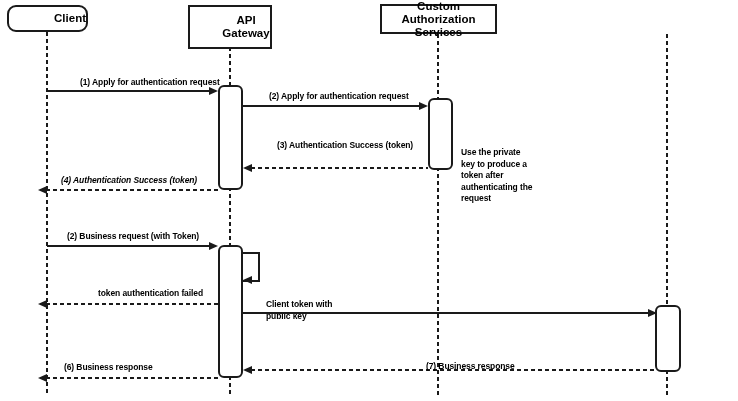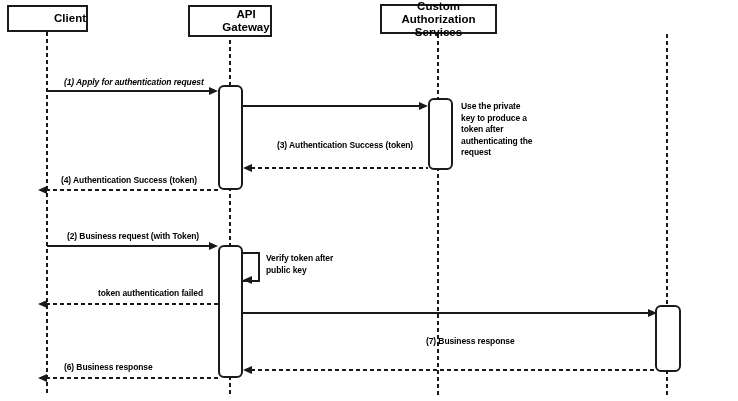--- a/index.html
+++ b/index.html
@@ -29,84 +29,86 @@
   .ahead { position:absolute; width:0; height:0; }
   .ahead-right { border-top:4px solid transparent; border-bottom:4px solid transparent; border-left:9px solid #1a1a1a; }
   .ahead-left  { border-top:4px solid transparent; border-bottom:4px solid transparent; border-right:9px solid #1a1a1a; }
   .mlabel {
     position:absolute; font-size:8.5px; font-weight:bold; letter-spacing:-0.1px;
     white-space:nowrap;
   }
   .blabel {
     position:absolute; font-size:8.5px; font-weight:bold; letter-spacing:-0.1px;
     line-height:11.5px;
+    margin-top:46px;
   }
   .self-loop {
     position:absolute; box-sizing:border-box;
     border-top:2px solid #1a1a1a; border-right:2px solid #1a1a1a; border-bottom:2px solid #1a1a1a;
   }
 </style>
 </head>
 <body>
 
 <div class="canvas">
 
   <div class="lifeline" style="left:46px; top:32px; height:363px;"></div>
   <div class="lifeline" style="left:229px; top:33px; height:362px;"></div>
   <div class="lifeline" style="left:437px; top:34px; height:361px;"></div>
   <div class="lifeline" style="left:666px; top:34px; height:361px;"></div>
 
-  <div class="pbox" style="left:7px; top:5px; width:81px; height:27px;">
+  <div class="pbox" style="left:7px; top:5px; width:81px; height:27px;border-radius:9px;">
     <span>Client</span>
   </div>
-  <div class="pbox" style="left:188px; top:5px; width:84px; height:32px;padding-left:32px;">
+  <div class="pbox" style="left:188px; top:5px; width:84px; height:44px;padding-left:32px;">
     <span>API Gateway</span>
   </div>
   <div class="pbox" style="left:380px; top:4px; width:117px; height:30px;">
     <span>Custom Authorization Services</span>
   </div>
 
   <div class="act" style="left:218px; top:85px; width:25px; height:105px;"></div>
   <div class="act" style="left:428px; top:98px; width:25px; height:72px;"></div>
   <div class="act" style="left:218px; top:245px; width:25px; height:133px;"></div>
   <div class="act" style="left:655px; top:305px; width:26px; height:67px;"></div>
 
   <div class="mline-solid" style="left:47px; top:90px; width:163px;"></div>
   <div class="ahead ahead-right" style="left:209px; top:87px;"></div>
-  <div class="mlabel" style="left:64px; top:77px;font-style:italic;">(1) Apply for authentication request</div>
+  <div class="mlabel" style="left:80px; top:77px;">(1) Apply for authentication request</div>
 
   <div class="mline-solid" style="left:243px; top:105px; width:177px;"></div>
   <div class="ahead ahead-right" style="left:419px; top:102px;"></div>
+  <div class="mlabel" style="left:269px; top:91px;">(2) Apply for authentication request</div>
 
   <div class="blabel" style="left:461px; top:101px; width:72px;">Use the private key to produce a token after authenticating the request</div>
 
   <div class="mline-dashed" style="left:251px; top:167px; width:177px;"></div>
   <div class="ahead ahead-left" style="left:243px; top:164px;"></div>
   <div class="mlabel" style="left:277px; top:140px;">(3) Authentication Success (token)</div>
 
   <div class="mline-dashed" style="left:46px; top:189px; width:172px;"></div>
   <div class="ahead ahead-left" style="left:38px; top:186px;"></div>
-  <div class="mlabel" style="left:61px; top:175px;">(4) Authentication Success (token)</div>
+  <div class="mlabel" style="left:61px; top:175px;font-style:italic;">(4) Authentication Success (token)</div>
 
   <div class="mline-solid" style="left:47px; top:245px; width:163px;"></div>
   <div class="ahead ahead-right" style="left:209px; top:242px;"></div>
   <div class="mlabel" style="left:67px; top:231px;">(2) Business request (with Token)</div>
 
   <div class="self-loop" style="left:243px; top:252px; width:17px; height:30px;"></div>
   <div class="ahead ahead-left" style="left:243px; top:276px;"></div>
-  <div class="blabel" style="left:266px; top:253px; width:72px;">Verify token after public key</div>
+  <div class="blabel" style="left:266px; top:253px; width:72px;">Client token with public key</div>
 
   <div class="mline-dashed" style="left:46px; top:303px; width:172px;"></div>
   <div class="ahead ahead-left" style="left:38px; top:300px;"></div>
   <div class="mlabel" style="left:70px; top:288px;margin-left:28px;">token authentication failed</div>
 
   <div class="mline-solid" style="left:243px; top:312px; width:406px;"></div>
   <div class="ahead ahead-right" style="left:648px; top:309px;"></div>
 
   <div class="mline-dashed" style="left:251px; top:369px; width:405px;"></div>
   <div class="ahead ahead-left" style="left:243px; top:366px;"></div>
-  <div class="mlabel" style="left:406px; top:336px;padding-left:20px;">(7) Business response</div>
+  <div class="mlabel" style="left:406px; top:361px;padding-left:20px;">(7) Business response</div>
 
   <div class="mline-dashed" style="left:46px; top:377px; width:172px;"></div>
   <div class="ahead ahead-left" style="left:38px; top:374px;"></div>
   <div class="mlabel" style="left:64px; top:362px;">(6) Business response</div>
 
 </div>
 
 </body></html>

